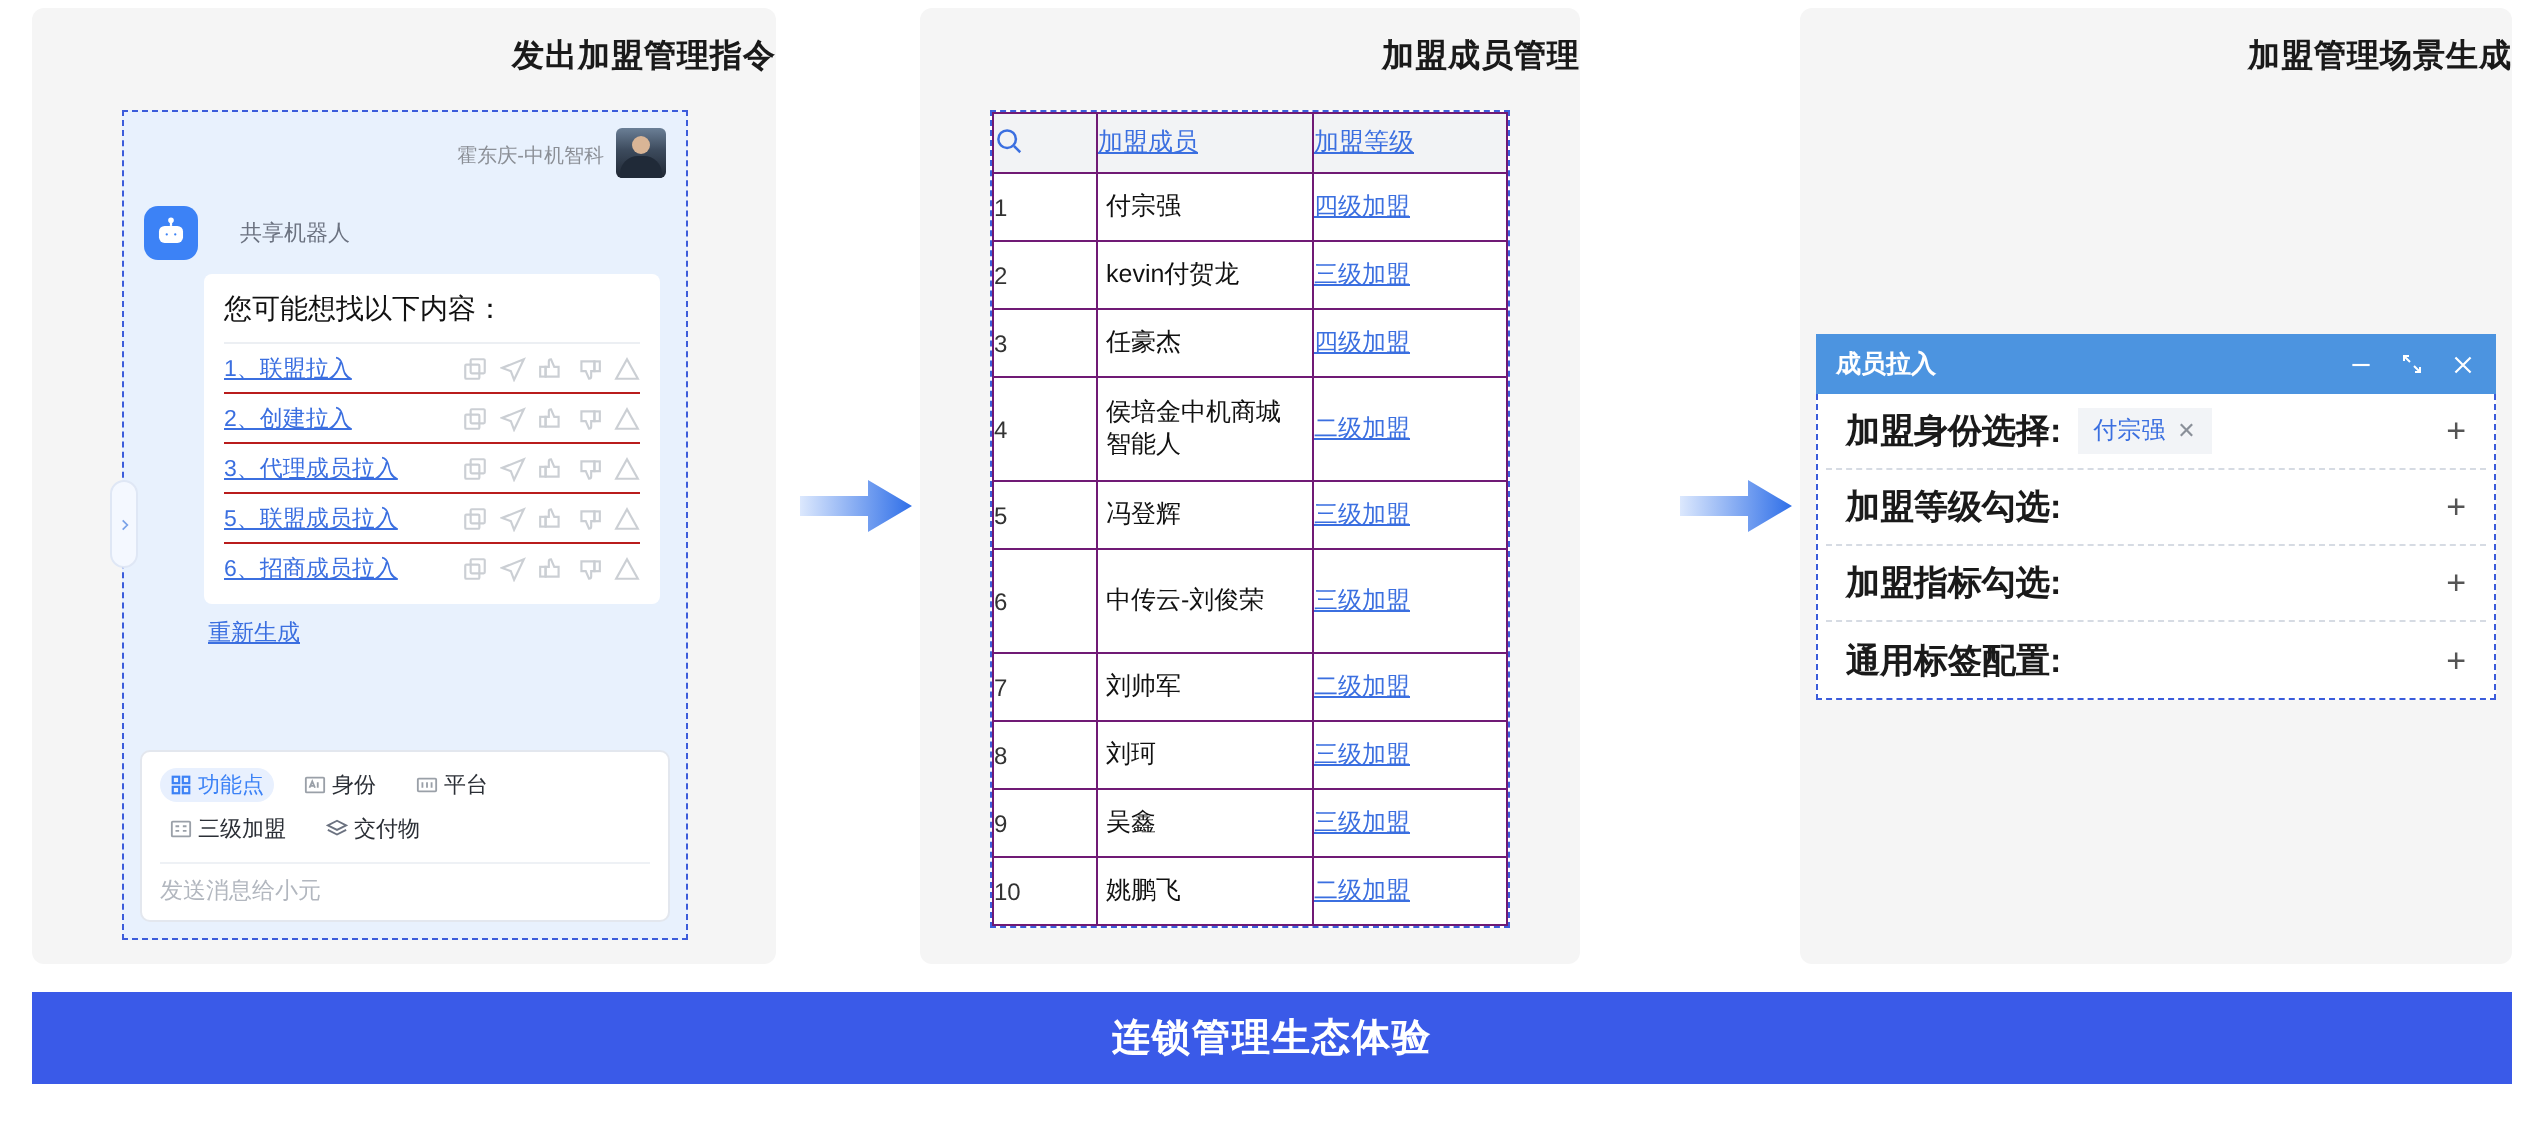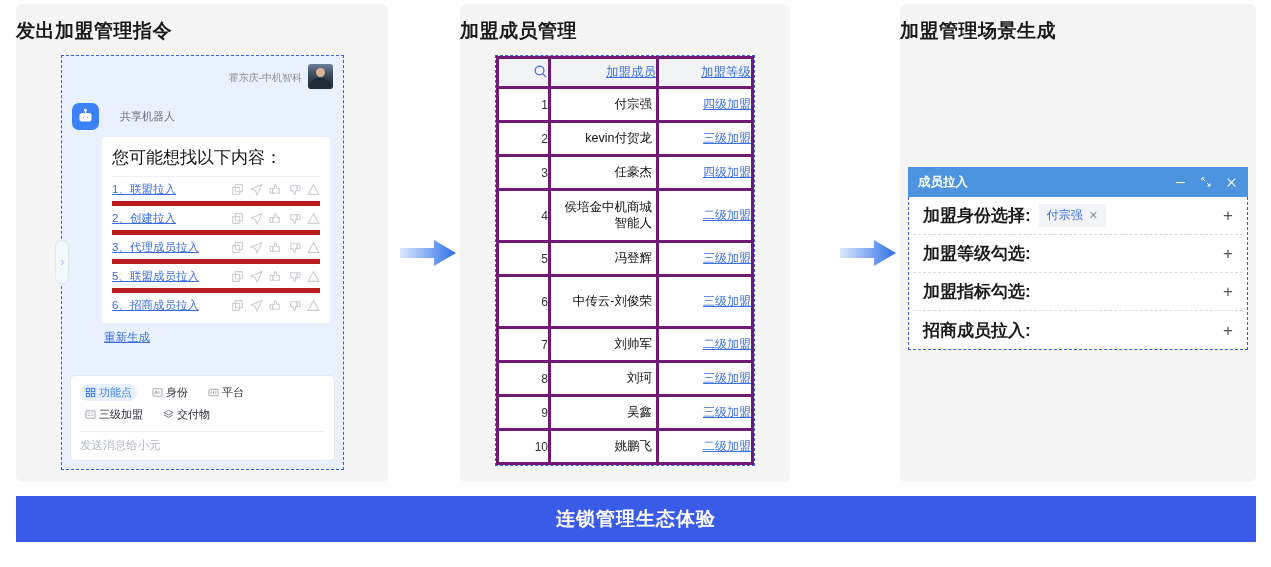--- a/index.html
+++ b/index.html
@@ -16,22 +16,22 @@
   .panel {
     position: absolute;
     background: #f5f5f5;
     border-radius: 6px;
   }
   #panel-1 { left: 16px;  top: 4px; width: 372px; height: 478px; }
   #panel-2 { left: 460px; top: 4px; width: 330px; height: 478px; }
   #panel-3 { left: 900px; top: 4px; width: 356px; height: 478px; }
 
   .panel-title {
-    text-align: left;
-    font-size: 19px;
+    text-align: right;
+    font-size: 16px;
     font-weight: bold;
     color: #1a1a1a;
     padding-top: 14px;
     letter-spacing: 0.5px;
   }
 
   
   .chat-box {
     position: absolute;
     left: 45px; top: 51px;
@@ -85,27 +85,27 @@
   .bot-name { font-size: 11px; color: #6b7280; }
 
   .bot-card {
     margin: 7px 0 0 30px;
     background: #fff;
     border-radius: 4px;
     padding: 9px 10px 6px;
     width: 228px;
   }
   .bot-card-title {
-    font-size: 17px; color: #111; font-weight: normal;
+    font-size: 14px; color: #111; font-weight: normal;
     padding-bottom: 7px; border-bottom: 1px solid #eceff3;
   }
   .sugg {
     display: flex; align-items: center;
     padding: 5px 0 4px;
-    border-bottom: 5px solid #b91c1c;
+    border-bottom: 1px solid #b91c1c;
     font-size: 11.5px;
   }
   .sugg:last-child { border-bottom: none; }
   .sugg-label {
     color: #3b6fe0; text-decoration: underline;
     white-space: nowrap; flex: none;
   }
   .sugg-icons { display: flex; gap: 6px; margin-left: auto; padding-left: 4px; }
   .ico { width: 13px; height: 13px; flex: none; opacity: .6; }
   .regen {
@@ -141,22 +141,22 @@
 
   
   .table-wrap {
     position: absolute; left: 35px; top: 51px;
     width: 260px;
     border: 1px dashed #3b5cdb;
     background: #fff;
   }
   table { border-collapse: collapse; width: 100%; }
   th, td {
-    border: 3px solid #701a75;
-    text-align: right;
+    border: 1px solid #701a75;
+    text-align: left;
     font-size: 12.5px;
     color: #111;
   }
   th { background: #f2f3f5; height: 30px; }
   th.link { color: #3b6fe0; text-decoration: underline; font-weight: normal; }
   td { height: 34px; }
   td.idx { width: 52px; color: #333; font-size: 12px; }
   td.name { width: 108px; line-height: 1.25; padding: 2px 4px; }
   td.lvl a { color: #3b6fe0; text-decoration: underline; font-size: 12px; }
   tr.tall td { height: 52px; }
@@ -543,21 +543,21 @@
         </div>
         <div class="dlg-row">
           <span class="dlg-label">加盟等级勾选:</span>
           <span class="dlg-plus">+</span>
         </div>
         <div class="dlg-row">
           <span class="dlg-label">加盟指标勾选:</span>
           <span class="dlg-plus">+</span>
         </div>
         <div class="dlg-row">
-          <span class="dlg-label">招商成员拉入:</span>
+          <span class="dlg-label">通用标签配置:</span>
           <span class="dlg-plus">+</span>
         </div>
       </div>
     </div>
   </div>
 
   <div class="banner">连锁管理生态体验</div>
 
 </div>
 

